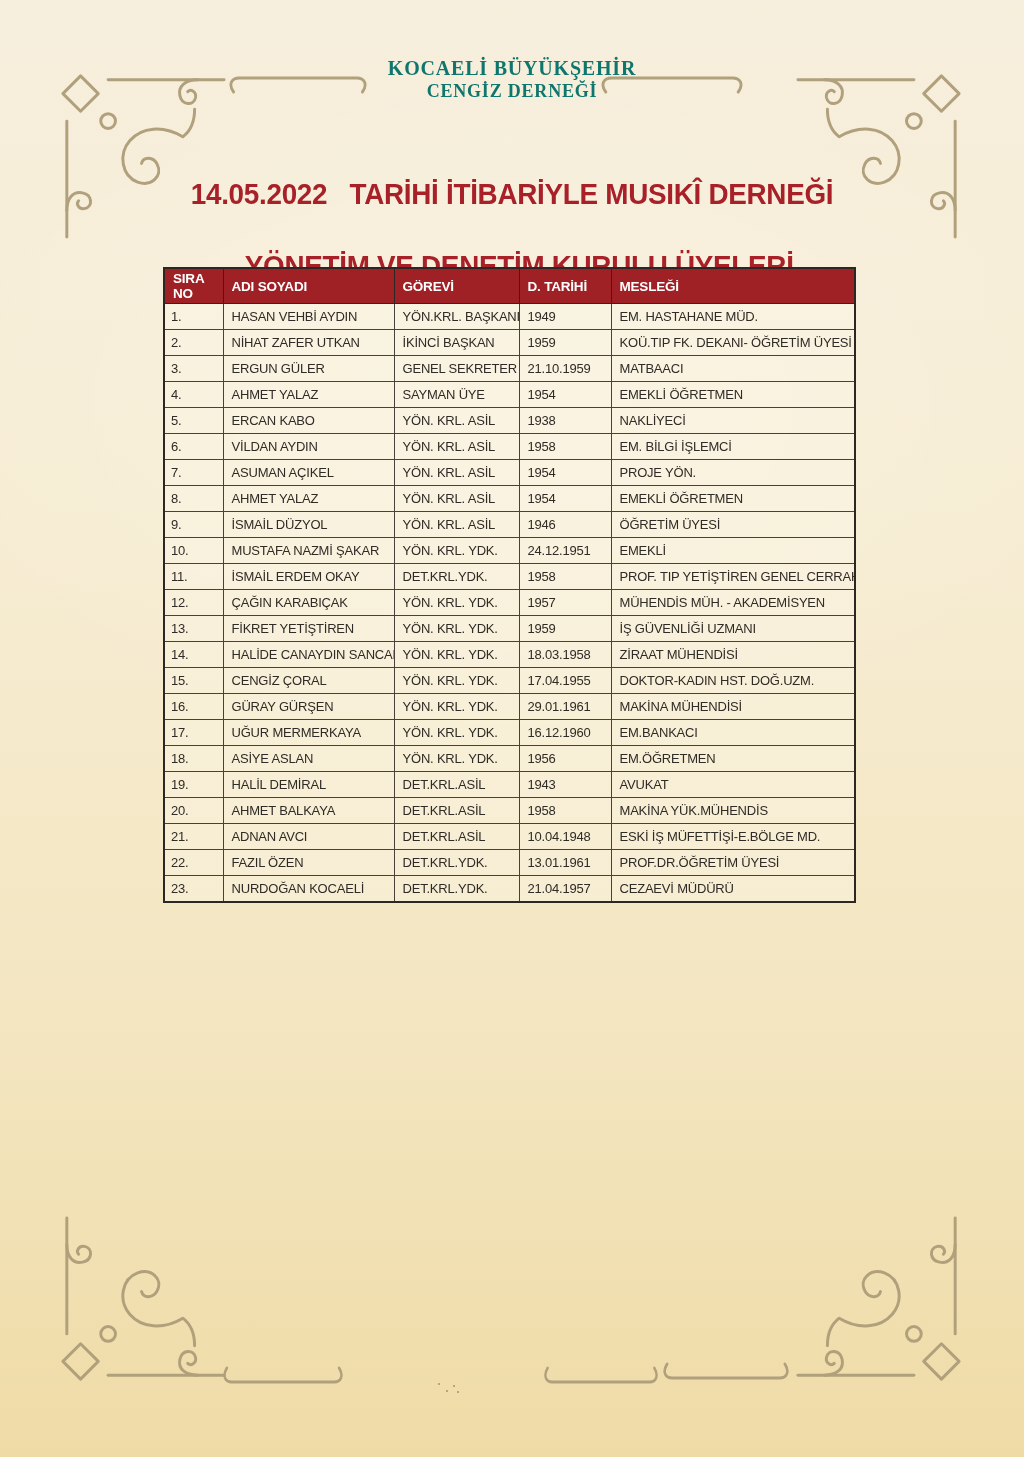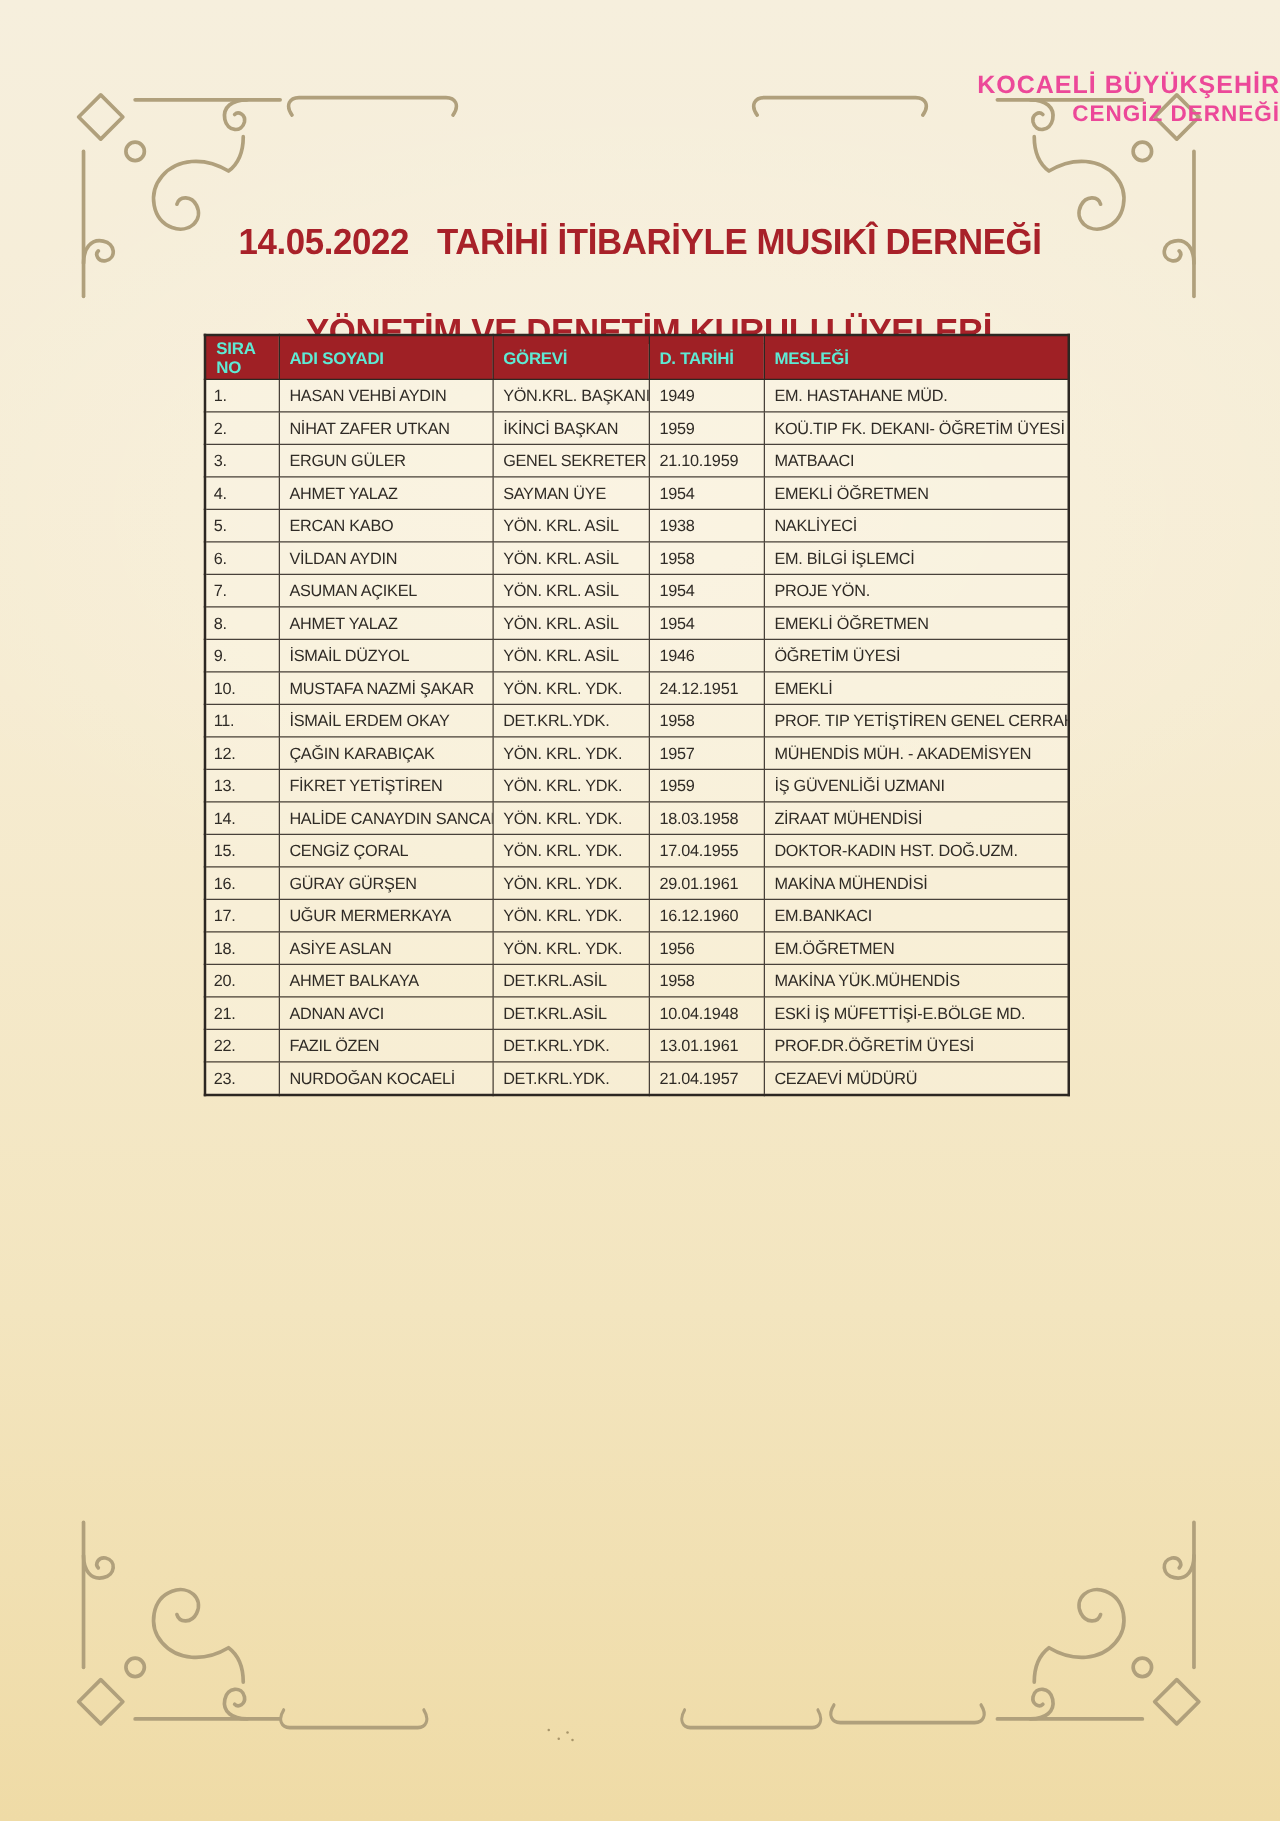--- a/index.html
+++ b/index.html
@@ -21,34 +21,34 @@
   .corner-br{left:793px;top:1213px;transform:scale(-1,-1);}
   .bracket{height:26px;}
   .bracket-tl{left:228px;top:72px;width:140px;}
   .bracket-tr{left:600px;top:72px;width:144px;}
   .bracket-bl{left:222px;top:1362px;width:122px;transform:scaleY(-1);}
   .bracket-br1{left:543px;top:1362px;width:116px;transform:scaleY(-1);}
   .bracket-br2{left:662px;top:1358px;width:128px;transform:scaleY(-1);}
   .dust{position:absolute;width:2px;height:2px;background:#6b5a35;border-radius:50%;opacity:.55;}
 
   
-  .org-header{position:absolute;top:56px;left:0;width:100%;text-align:right;color:#ec4899;
-    font-family:Liberation Sans, sans-serif;font-weight:700;}
+  .org-header{position:absolute;top:56px;left:0;width:100%;text-align:center;color:#0f766e;
+    font-family:Liberation Serif, serif;font-weight:700;}
   .org-line1{font-size:20px;letter-spacing:.8px;line-height:24px;}
   .org-line2{font-size:18px;letter-spacing:.8px;line-height:22px;}
 
   .doc-title{position:absolute;top:176px;left:0;width:100%;text-align:center;color:#a82129;
     font-weight:700;font-size:29px;line-height:36px;margin:0;letter-spacing:-.3px;
     transform:scaleX(.96);white-space:pre;}
 
   
   table.members{position:absolute;left:163px;top:267px;width:691px;border-collapse:collapse;
     table-layout:fixed;border:2px solid #2c2722;}
   table.members th{
-    background:#9f2025;color:#5eead4;font-size:13.5px;font-weight:700;text-align:left;
+    background:#9f2025;color:#ffffff;font-size:13.5px;font-weight:700;text-align:left;
     height:30px;padding:2px 8px;border:1px solid #2c2722;letter-spacing:-.2px;box-sizing:border-box;}
   table.members td{
     font-size:13px;color:#2f2b26;height:26px;padding:2px 8px;border:1px solid #48413a;
     background:rgba(252,247,233,.4);letter-spacing:-.2px;box-sizing:border-box;
     white-space:nowrap;overflow:hidden;}
   table.members td:first-child{padding-left:6px;}
 </style>
 </head>
 <body>
 
@@ -249,20 +249,27 @@
           <td>EM.BANKACI</td>
         </tr>
         <tr>
           <td>18.</td>
           <td>ASİYE ASLAN</td>
           <td>YÖN. KRL. YDK.</td>
           <td>1956</td>
           <td>EM.ÖĞRETMEN</td>
         </tr>
         <tr>
+          <td>19.</td>
+          <td>HALİL DEMİRAL</td>
+          <td>DET.KRL.ASİL</td>
+          <td>1943</td>
+          <td>AVUKAT</td>
+        </tr>
+        <tr>
           <td>20.</td>
           <td>AHMET BALKAYA</td>
           <td>DET.KRL.ASİL</td>
           <td>1958</td>
           <td>MAKİNA YÜK.MÜHENDİS</td>
         </tr>
         <tr>
           <td>21.</td>
           <td>ADNAN AVCI</td>
           <td>DET.KRL.ASİL</td>

